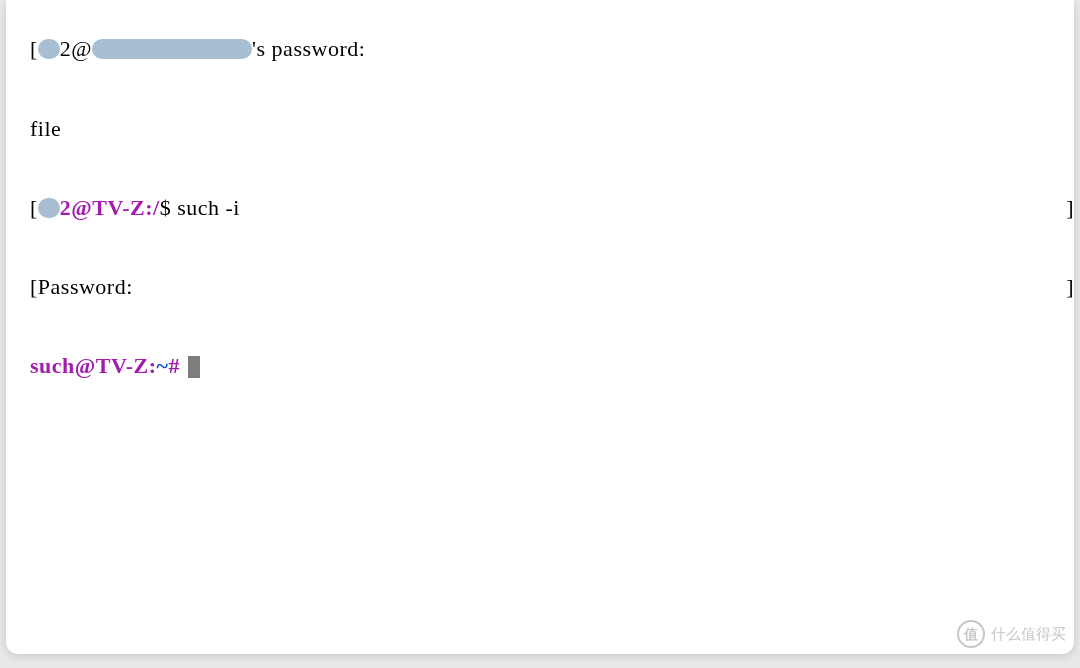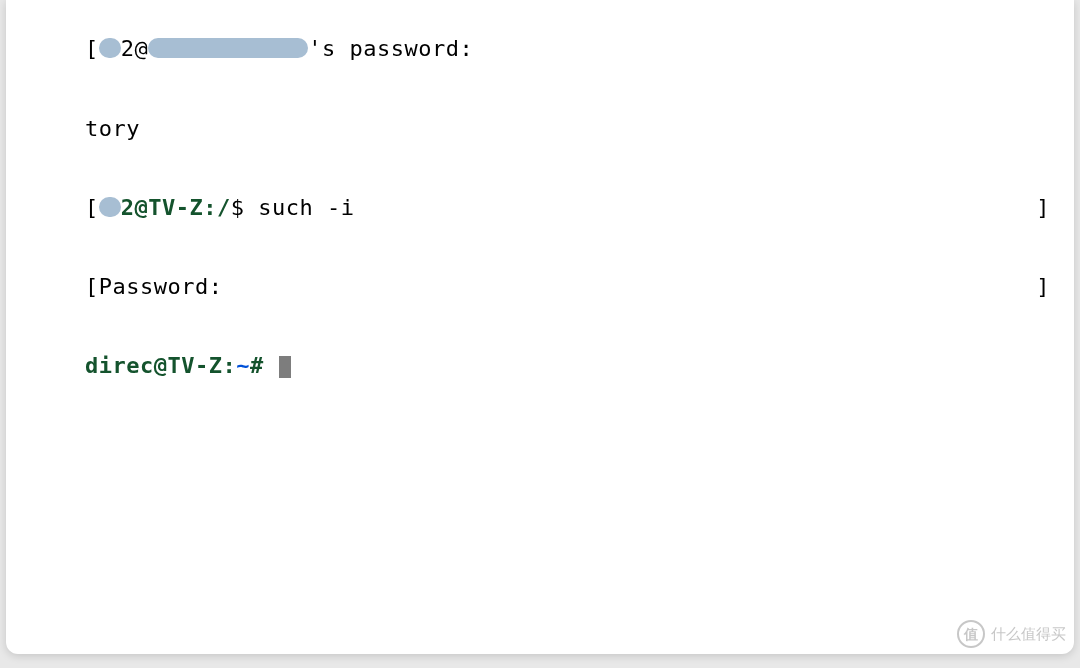--- a/index.html
+++ b/index.html
@@ -18,36 +18,37 @@
       overflow: hidden;
     }
     .terminal-window {
       position: absolute;
       top: 0;
       left: 6px;
       right: 6px;
       bottom: 14px;
       background: #ffffff;
       border-radius: 0 0 12px 12px;
-      padding: 10px 24px;
+      padding: 10px 0;
       overflow: hidden;
       box-shadow: 0 2px 8px rgba(0,0,0,0.15);
+      font-family: Liberation Serif, serif;
     }
     .line {
       white-space: pre-wrap;
       word-break: break-all;
       letter-spacing: 0.5px;
       color: #000;
       position: relative;
     }
     .bracket {
       color: #000;
     }
     .prompt-green {
-      color: #14532d;
+      color: #a21caf;
       font-weight: 600;
       margin-top: 44px;
     }
     .prompt-blue {
       color: #0050d8;
       font-weight: 600;
     }
     .cursor {
       display: inline-block;
       width: 12px;
@@ -100,33 +101,33 @@
 <body>
 
 <div class="terminal-window">
 
   <div class="line">
     <span class="bracket">[</span><span class="redact r1"></span><span>2@</span><span class="redact r2"></span><span>'s password:</span>
   </div>
 
 
   <div class="line">
-    <span>tory</span>
+    <span>file</span>
   </div>
 
   <div class="line">
     <span class="bracket">[</span><span class="redact r4"></span><span class="prompt-green">2@TV-Z</span><span class="prompt-green">:/</span><span>$ </span><span>such -i</span><span class="right-bracket">]</span>
   </div>
 
   <div class="line">
     <span class="bracket">[</span><span>Password:</span><span class="right-bracket">]</span>
   </div>
 
   <div class="line">
-    <span class="prompt-green">direc@TV-Z</span><span class="prompt-green">:</span><span class="prompt-blue">~</span><span class="prompt-green"># </span><span class="cursor"></span>
+    <span class="prompt-green">such@TV-Z</span><span class="prompt-green">:</span><span class="prompt-blue">~</span><span class="prompt-green"># </span><span class="cursor"></span>
   </div>
 
 </div>
 
 <div class="watermark">
   <span class="wm-icon">值</span>
   <span>什么值得买</span>
 </div>
 
 </body></html>

